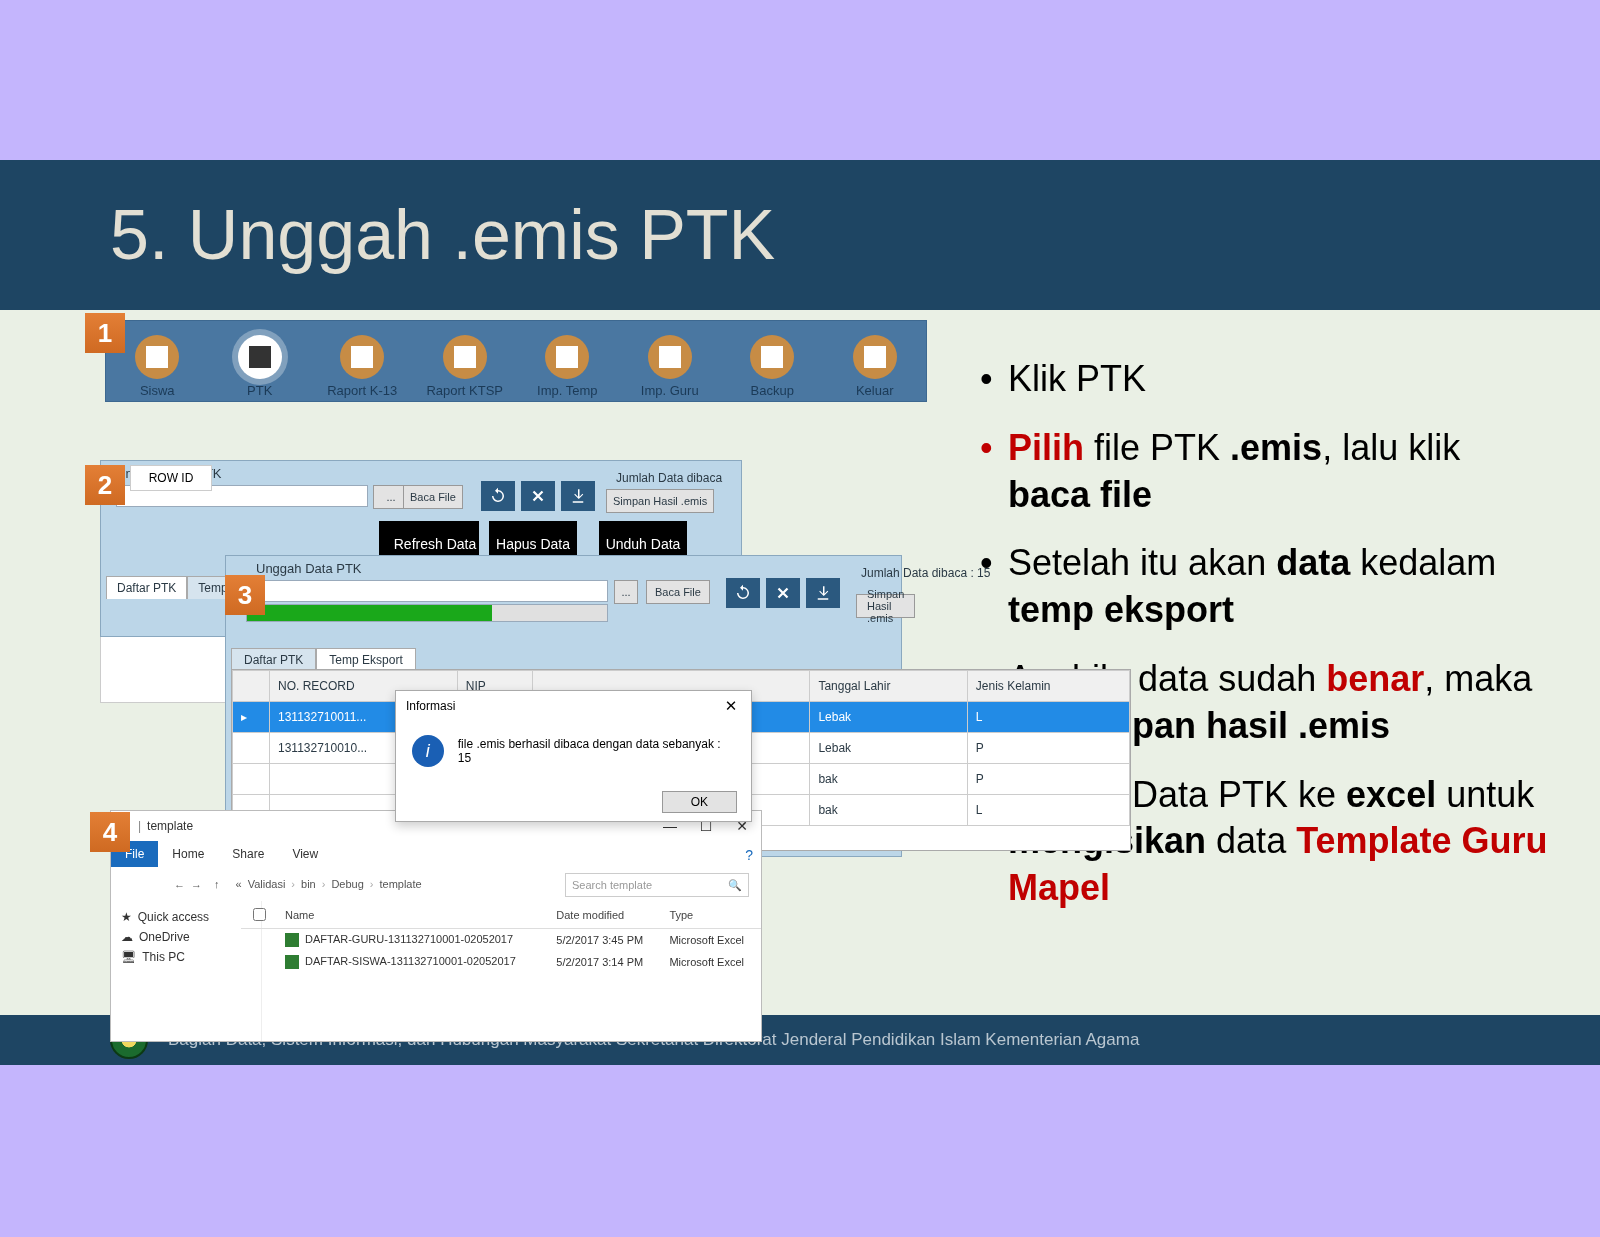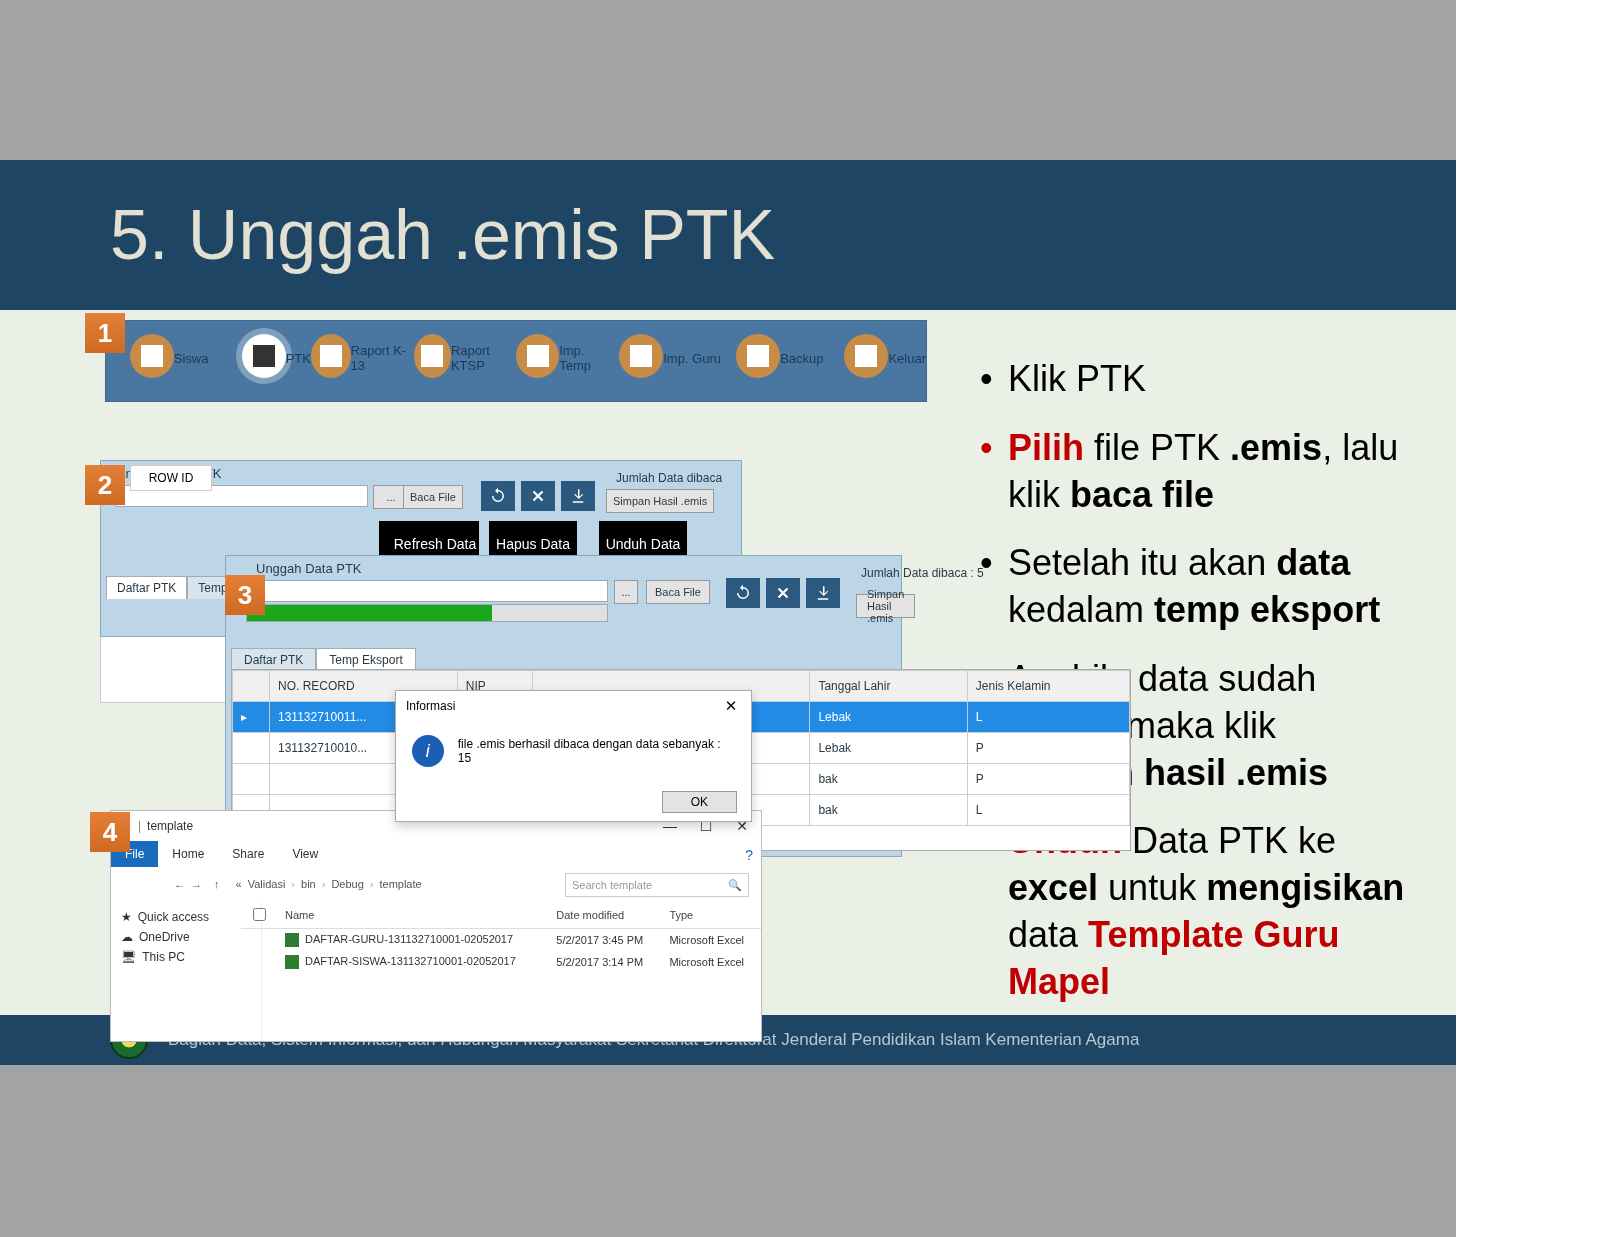--- a/index.html
+++ b/index.html
@@ -1,26 +1,26 @@
 <!DOCTYPE html>
 <html><head>
 <meta charset="utf-8">
 <style>
   html, body { margin:0; padding:0; background:#fff; font-family:"Segoe UI", Arial, sans-serif; }
-  .page { width:1456px; height:1237px; position:relative; background:#a3a3a3; overflow:hidden; }
+  .page { width:1600px; height:1237px; position:relative; background:#c4b5fd; overflow:hidden; }
   .slide { position:absolute; left:0; right:0; top:160px; height:905px; background:#eaf0e5; }
   .title-bar { position:absolute; left:0; right:0; top:0; height:150px; background:#1e4563; display:flex; align-items:center; padding-left:110px; }
   .title-bar h1 { color:#e2dfd3; font-weight:300; font-size:70px; margin:0; }
   .content { position:absolute; left:0; right:0; top:150px; bottom:50px; }
 
   .step-badge { position:absolute; width:40px; height:40px; background:linear-gradient(#e37f36,#cf6a22); color:#fff; display:flex; align-items:center; justify-content:center; font-weight:700; font-size:26px; z-index:50; }
 
   
   .toolbar { position:absolute; left:105px; top:10px; width:820px; height:80px; background:#4a77a1; border:1px solid #3d6890; display:flex; align-items:center; z-index:5; }
-  .tb-item { flex:1; display:flex; flex-direction:row; align-items:center; justify-content:flex-end; height:100%; padding-bottom:6px; color:#1b3a57; font-size:13px; cursor:pointer; }
+  .tb-item { flex:1; display:flex; flex-direction:column; align-items:center; justify-content:flex-end; height:100%; padding-bottom:6px; color:#1b3a57; font-size:13px; cursor:pointer; }
   .tb-item .icon-circ { width:44px; height:44px; border-radius:50%; background:#c78c45; display:flex; align-items:center; justify-content:center; margin-bottom:4px; }
   .tb-item.selected .icon-circ { background:#fff; box-shadow:0 0 0 6px rgba(255,255,255,0.3); }
   .tb-item .ic { width:22px; height:22px; background:#fff; }
   .tb-item.selected .ic { background:#333; }
 
   
   .form2 { position:absolute; left:100px; top:150px; width:640px; height:175px; background:#bcd6e8; border:1px solid #8aa8bf; font-size:12px; color:#2b3a45; z-index:10; }
   .form2 .hdr { position:absolute; left:15px; top:5px; font-size:13px; }
   .form2 .pathbox { position:absolute; left:15px; top:24px; width:250px; height:20px; background:#fff; border:1px solid #9ab; }
   .form2 .btn { position:absolute; height:22px; background:#e3e3e3; border:1px solid #999; font-size:11px; display:flex; align-items:center; justify-content:center; padding:0 6px; cursor:pointer; }
@@ -234,21 +234,21 @@
         <div class="ic-square icB">
             <svg viewBox="0 0 24 24">
               <path fill="#fff" d="M6 6l12 12M6 18L18 6" stroke="#fff" stroke-width="3"></path>
             </svg>
           </div>
         <div class="ic-square icC">
             <svg viewBox="0 0 24 24">
               <path fill="#fff" d="M12 3v10l-4-4-1 1 6 6 6-6-1-1-4 4V3h-2zM5 19h14v2H5z"></path>
             </svg>
           </div>
-        <div class="jml">Jumlah Data dibaca : 5</div>
+        <div class="jml">Jumlah Data dibaca : 15</div>
         <div class="simpan">Simpan Hasil .emis</div>
         <div class="tabs">
           <span>Daftar PTK</span>
           <span class="active">Temp Eksport</span>
         </div>
         <div class="grid">
           <table>
             <tbody>
                 <tr>
               <th style="width:20px"></th>

